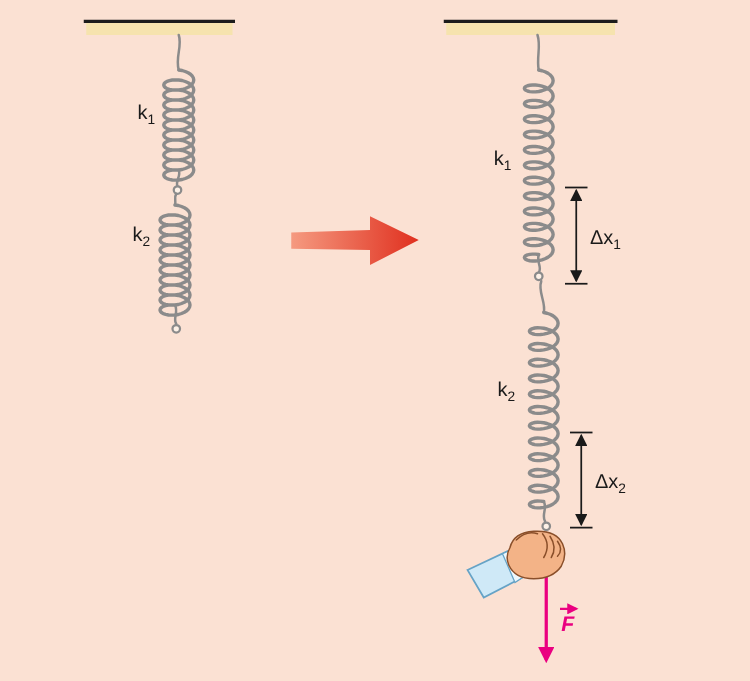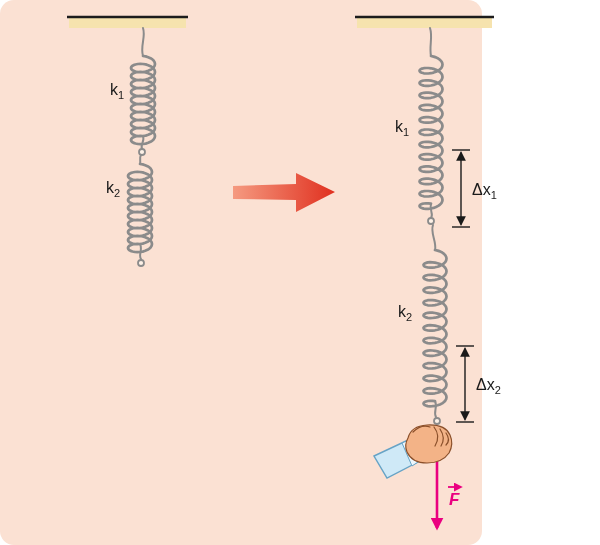--- a/index.html
+++ b/index.html
@@ -1,17 +1,17 @@
 <!DOCTYPE html>
 <html style="--c-bg: #fbe1d3; --c-ceiling: #f6e3ae; --c-spring: #8b8b8b; --c-transform: #e0301f; --c-force: #ea0080; --c-sleeve: #cfe9f7; --c-skin: #f3b387;"><head>
 <meta charset="utf-8">
 <style>
   html,body{margin:0;padding:0;}
   body{width:600px;height:545px;font-family:"Liberation Sans",sans-serif;overflow:hidden;}
-  #stage{position:relative;width:482px;height:545px;background:var(--c-bg,#fbe1d3);border-radius:14px;}
+  #stage{position:relative;width:600px;height:545px;background:var(--c-bg,#fbe1d3);}
   svg{display:block;}
   .label{font-size:16px;fill:#1a1a1a;}
   .sub{font-size:11px;}
   .spring{fill:none;stroke:var(--c-spring,#8b8b8b);stroke-width:2.7;stroke-linecap:round;stroke-linejoin:round;}
   .wire{fill:none;stroke:var(--c-spring,#8b8b8b);stroke-width:2;stroke-linecap:round;}
   .hookring{fill:#fdf1e7;stroke:var(--c-spring,#8b8b8b);stroke-width:1.8;}
   .ceilfill{fill:var(--c-ceiling,#f6e3ae);}
   .ceilline{stroke:#1c1c1c;stroke-width:2.6;}
   .dim{stroke:#1a1a1a;stroke-width:1.4;fill:none;}
   .forceline{stroke:var(--c-force,#ea0080);stroke-width:2.6;fill:none;}

